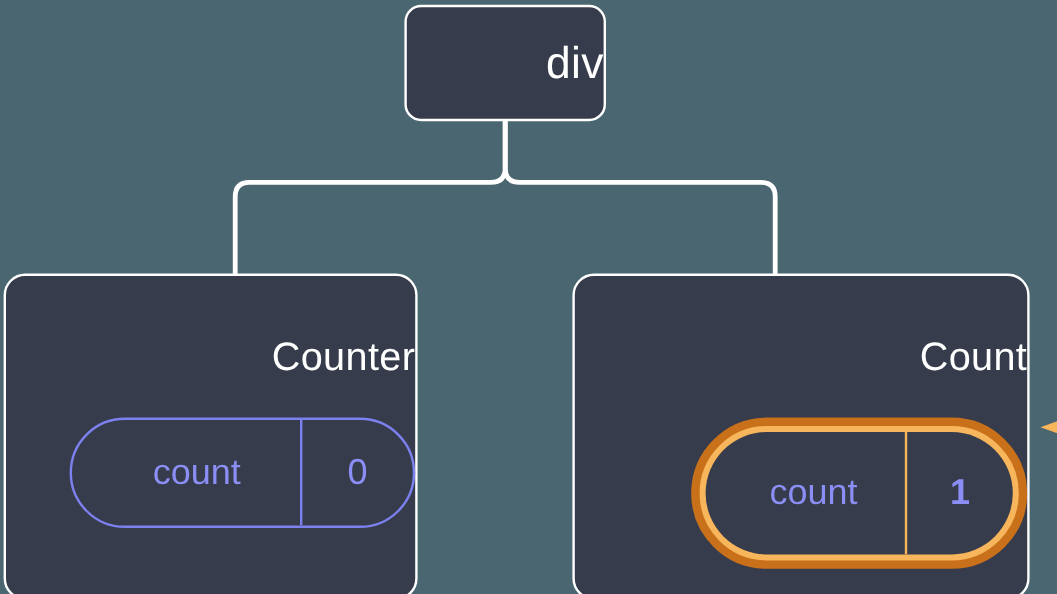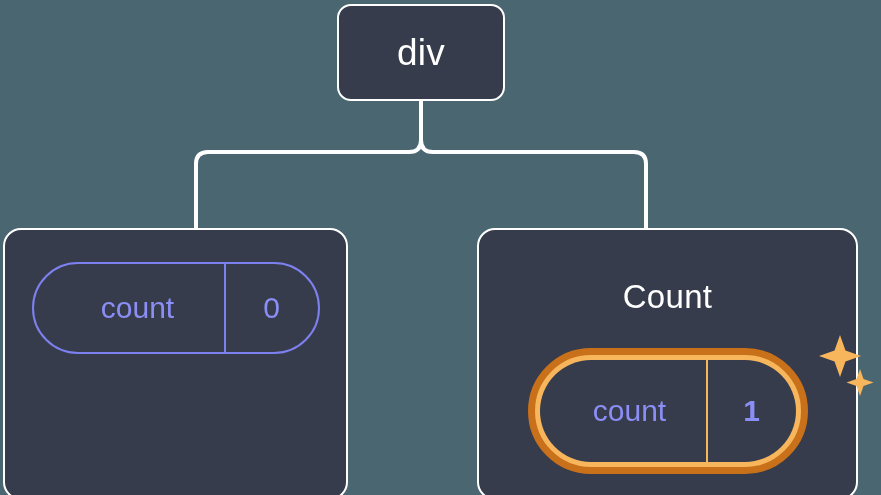--- a/index.html
+++ b/index.html
@@ -36,21 +36,21 @@
   
   .node {
     position: absolute;
     box-sizing: border-box;
     background: #363c4b;
     border: 2px solid #ffffff;
     border-radius: 14px;
     z-index: 2;
     display: flex;
     flex-direction: column;
-    align-items: center;
+    align-items: flex-end;
   }
 
   
   .node--root {
     left: 337px;
     top: 4px;
     width: 168px;
     height: 97px;
     justify-content: center;
   }
@@ -173,20 +173,21 @@
       <path d="M421,101 L421,140 Q421,152 409,152 L208,152 Q196,152 196,164 L196,228"></path>
       <path d="M421,101 L421,140 Q421,152 433,152 L634,152 Q646,152 646,164 L646,228"></path>
     </g>
   </svg>
 
   <div class="node node--root">
     <div class="node-title">div</div>
   </div>
 
   <div class="node node--child node--left">
+    <div class="node-title">Counter</div>
 
     <div class="pill-wrap">
       <div class="pill pill--plain">
         <div class="pill-key">count</div>
         <div class="pill-val">0</div>
       </div>
     </div>
   </div>
 
   <div class="node node--child node--right">

